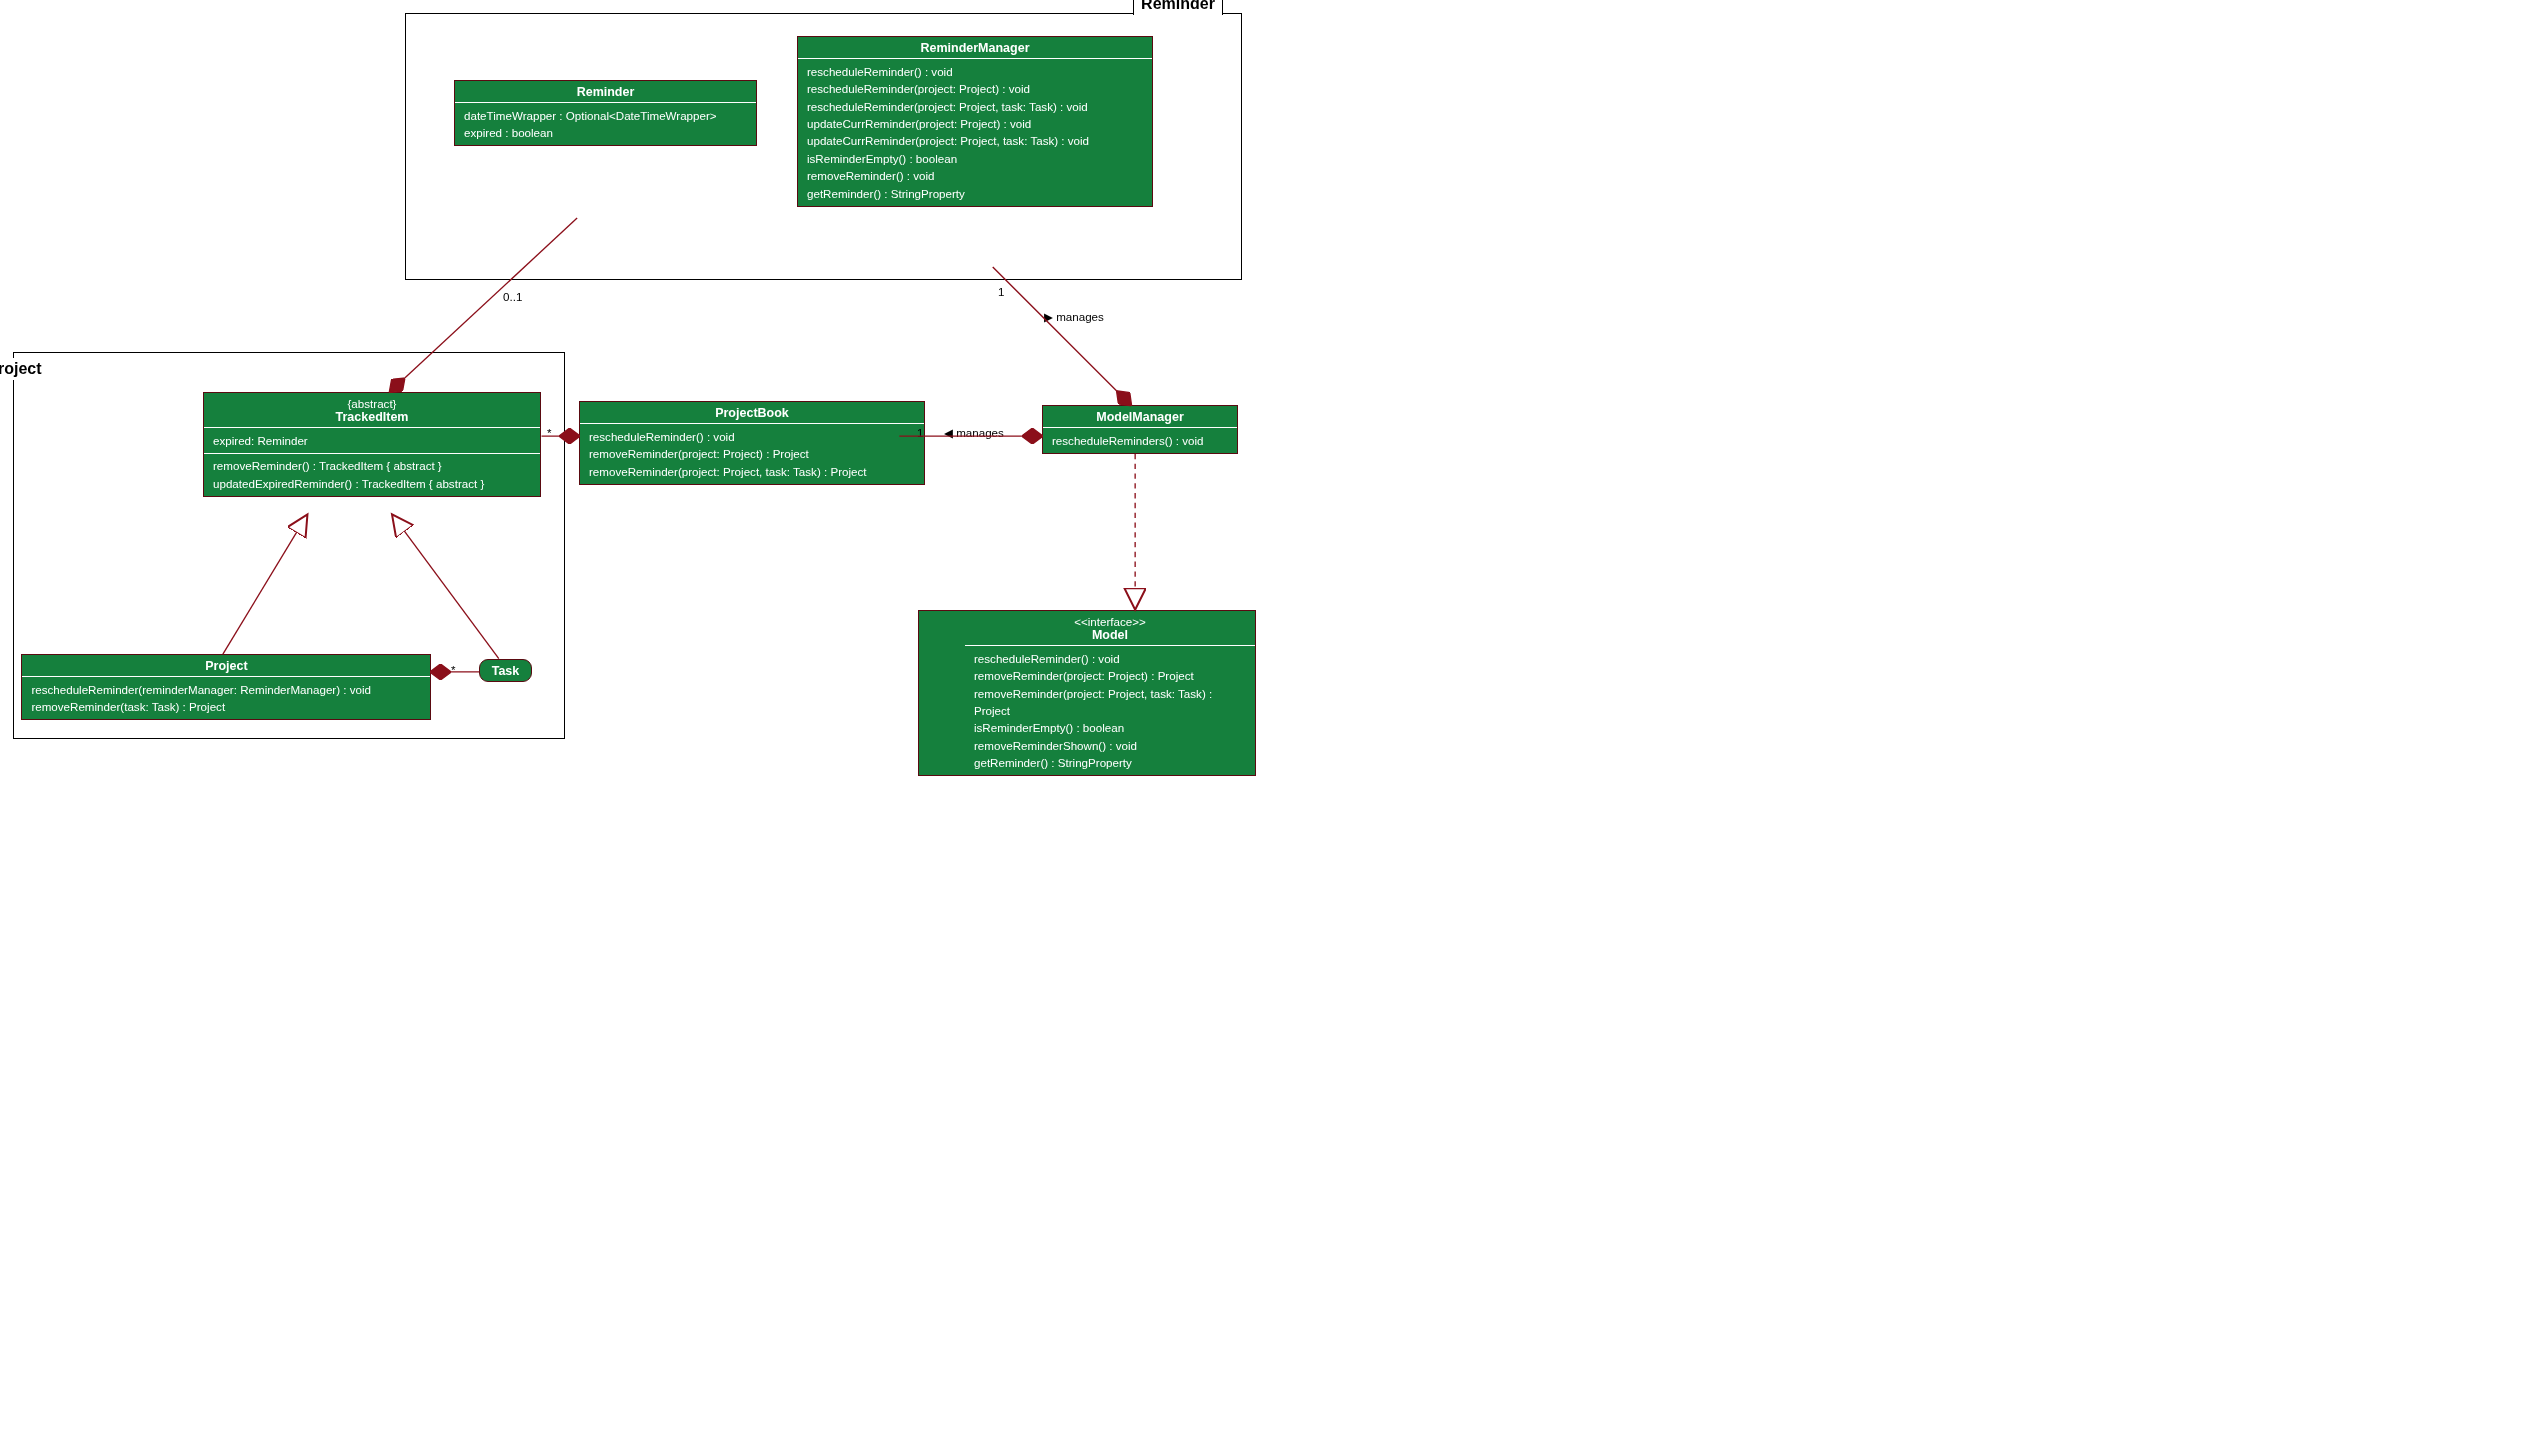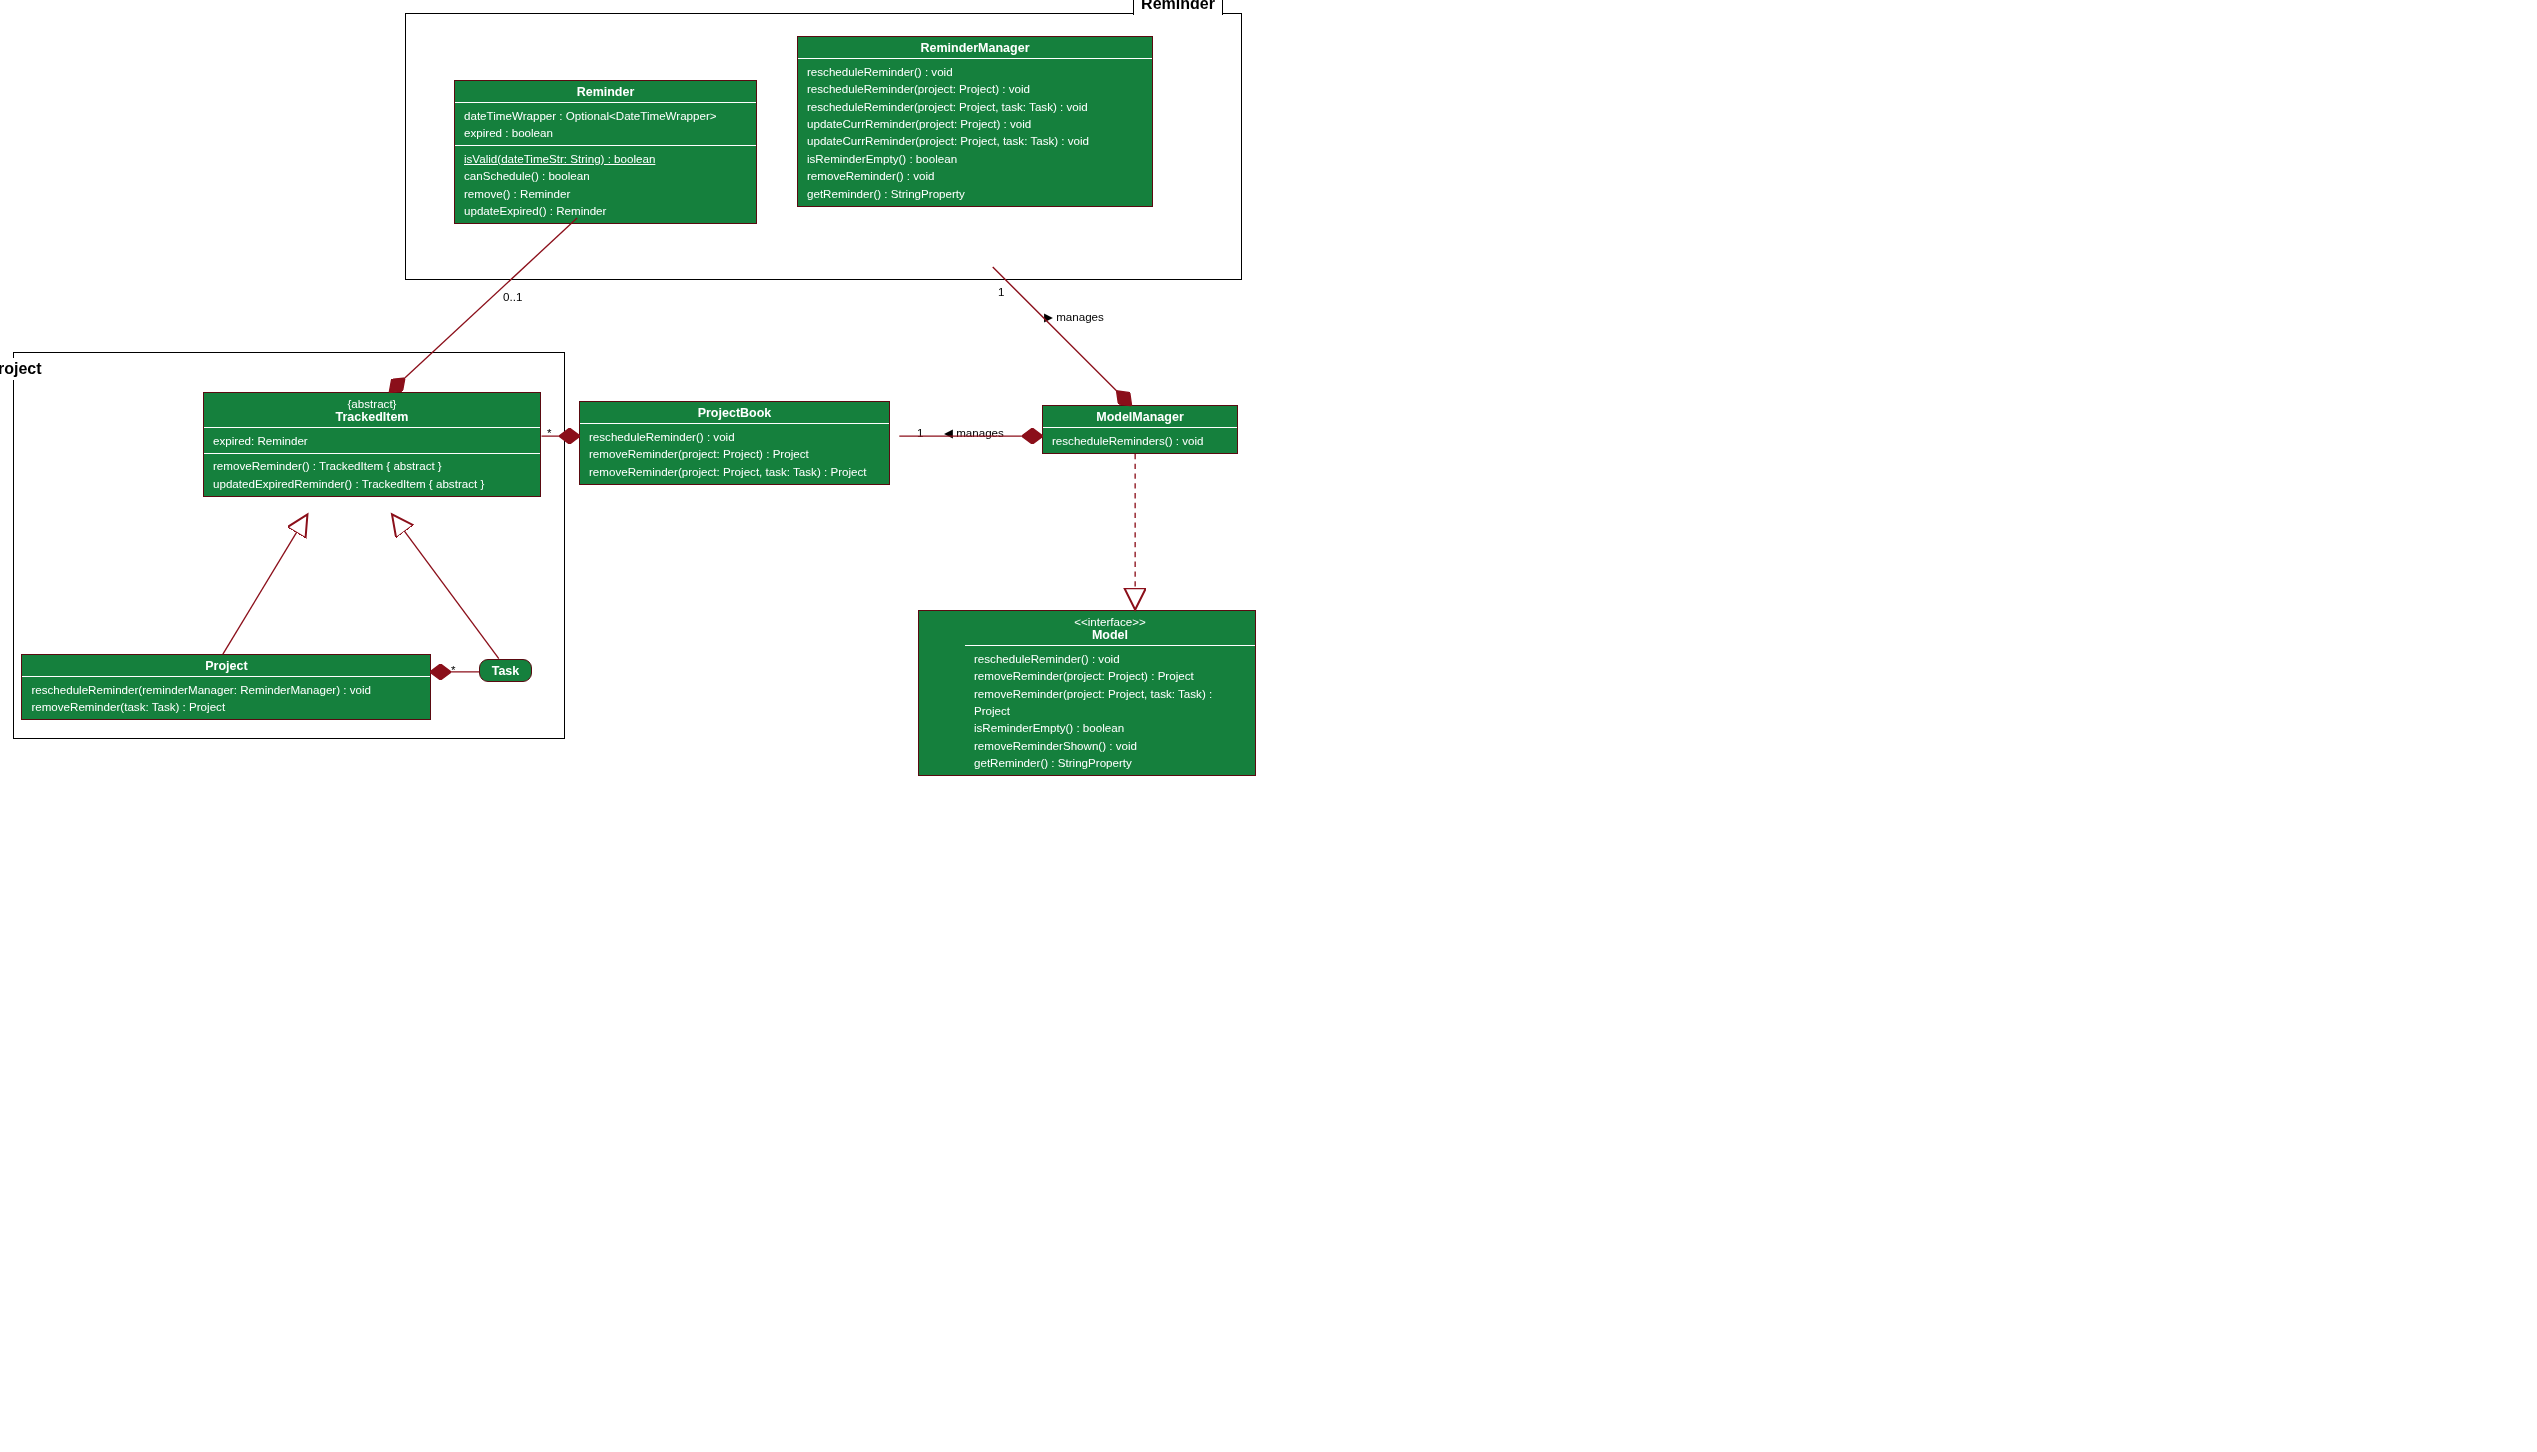--- a/index.html
+++ b/index.html
@@ -85,26 +85,20 @@
 <div class="package" style="left:13.4px; top:352px; width:552px; height:387px;">
   <div class="package-label left" style="position:static; display:block; text-align:center; border:none; font-size:16px; font-weight:bold; margin-top:5.3px;">Project</div>
 </div>
 
 <div class="class-box" style="left:454px; top:80px; width:303px;">
   <div class="class-title">Reminder</div>
   <div class="class-section">
     <div>dateTimeWrapper : Optional&lt;DateTimeWrapper&gt;</div>
     <div>expired : boolean</div>
   </div>
-  <div class="class-section">
-    <div class="underline">isValid(dateTimeStr: String) : boolean</div>
-    <div>canSchedule() : boolean</div>
-    <div>remove() : Reminder</div>
-    <div>updateExpired() : Reminder</div>
-  </div>
 </div>
 
 <div class="class-box" style="left:797px; top:36px; width:356px;">
   <div class="class-title">ReminderManager</div>
   <div class="class-section">
     <div>rescheduleReminder() : void</div>
     <div>rescheduleReminder(project: Project) : void</div>
     <div>rescheduleReminder(project: Project, task: Task) : void</div>
     <div>updateCurrReminder(project: Project) : void</div>
     <div>updateCurrReminder(project: Project, task: Task) : void</div>
@@ -133,21 +127,21 @@
   <div class="class-section">
     <div>rescheduleReminder(reminderManager: ReminderManager) : void</div>
     <div>removeReminder(task: Task) : Project</div>
   </div>
 </div>
 
 <div class="class-box" style="left:479px; top:659px; width:53px;border-radius:9px;">
   <div class="class-title" style="border-bottom:none;">Task</div>
 </div>
 
-<div class="class-box" style="left:579px; top:401px; width:311px;">
+<div class="class-box" style="left:579px; top:401px; width:346px;">
   <div class="class-title">ProjectBook</div>
   <div class="class-section">
     <div>rescheduleReminder() : void</div>
     <div>removeReminder(project: Project) : Project</div>
     <div>removeReminder(project: Project, task: Task) : Project</div>
   </div>
 </div>
 
 <div class="class-box" style="left:1042px; top:405px; width:196px;">
   <div class="class-title">ModelManager</div>

